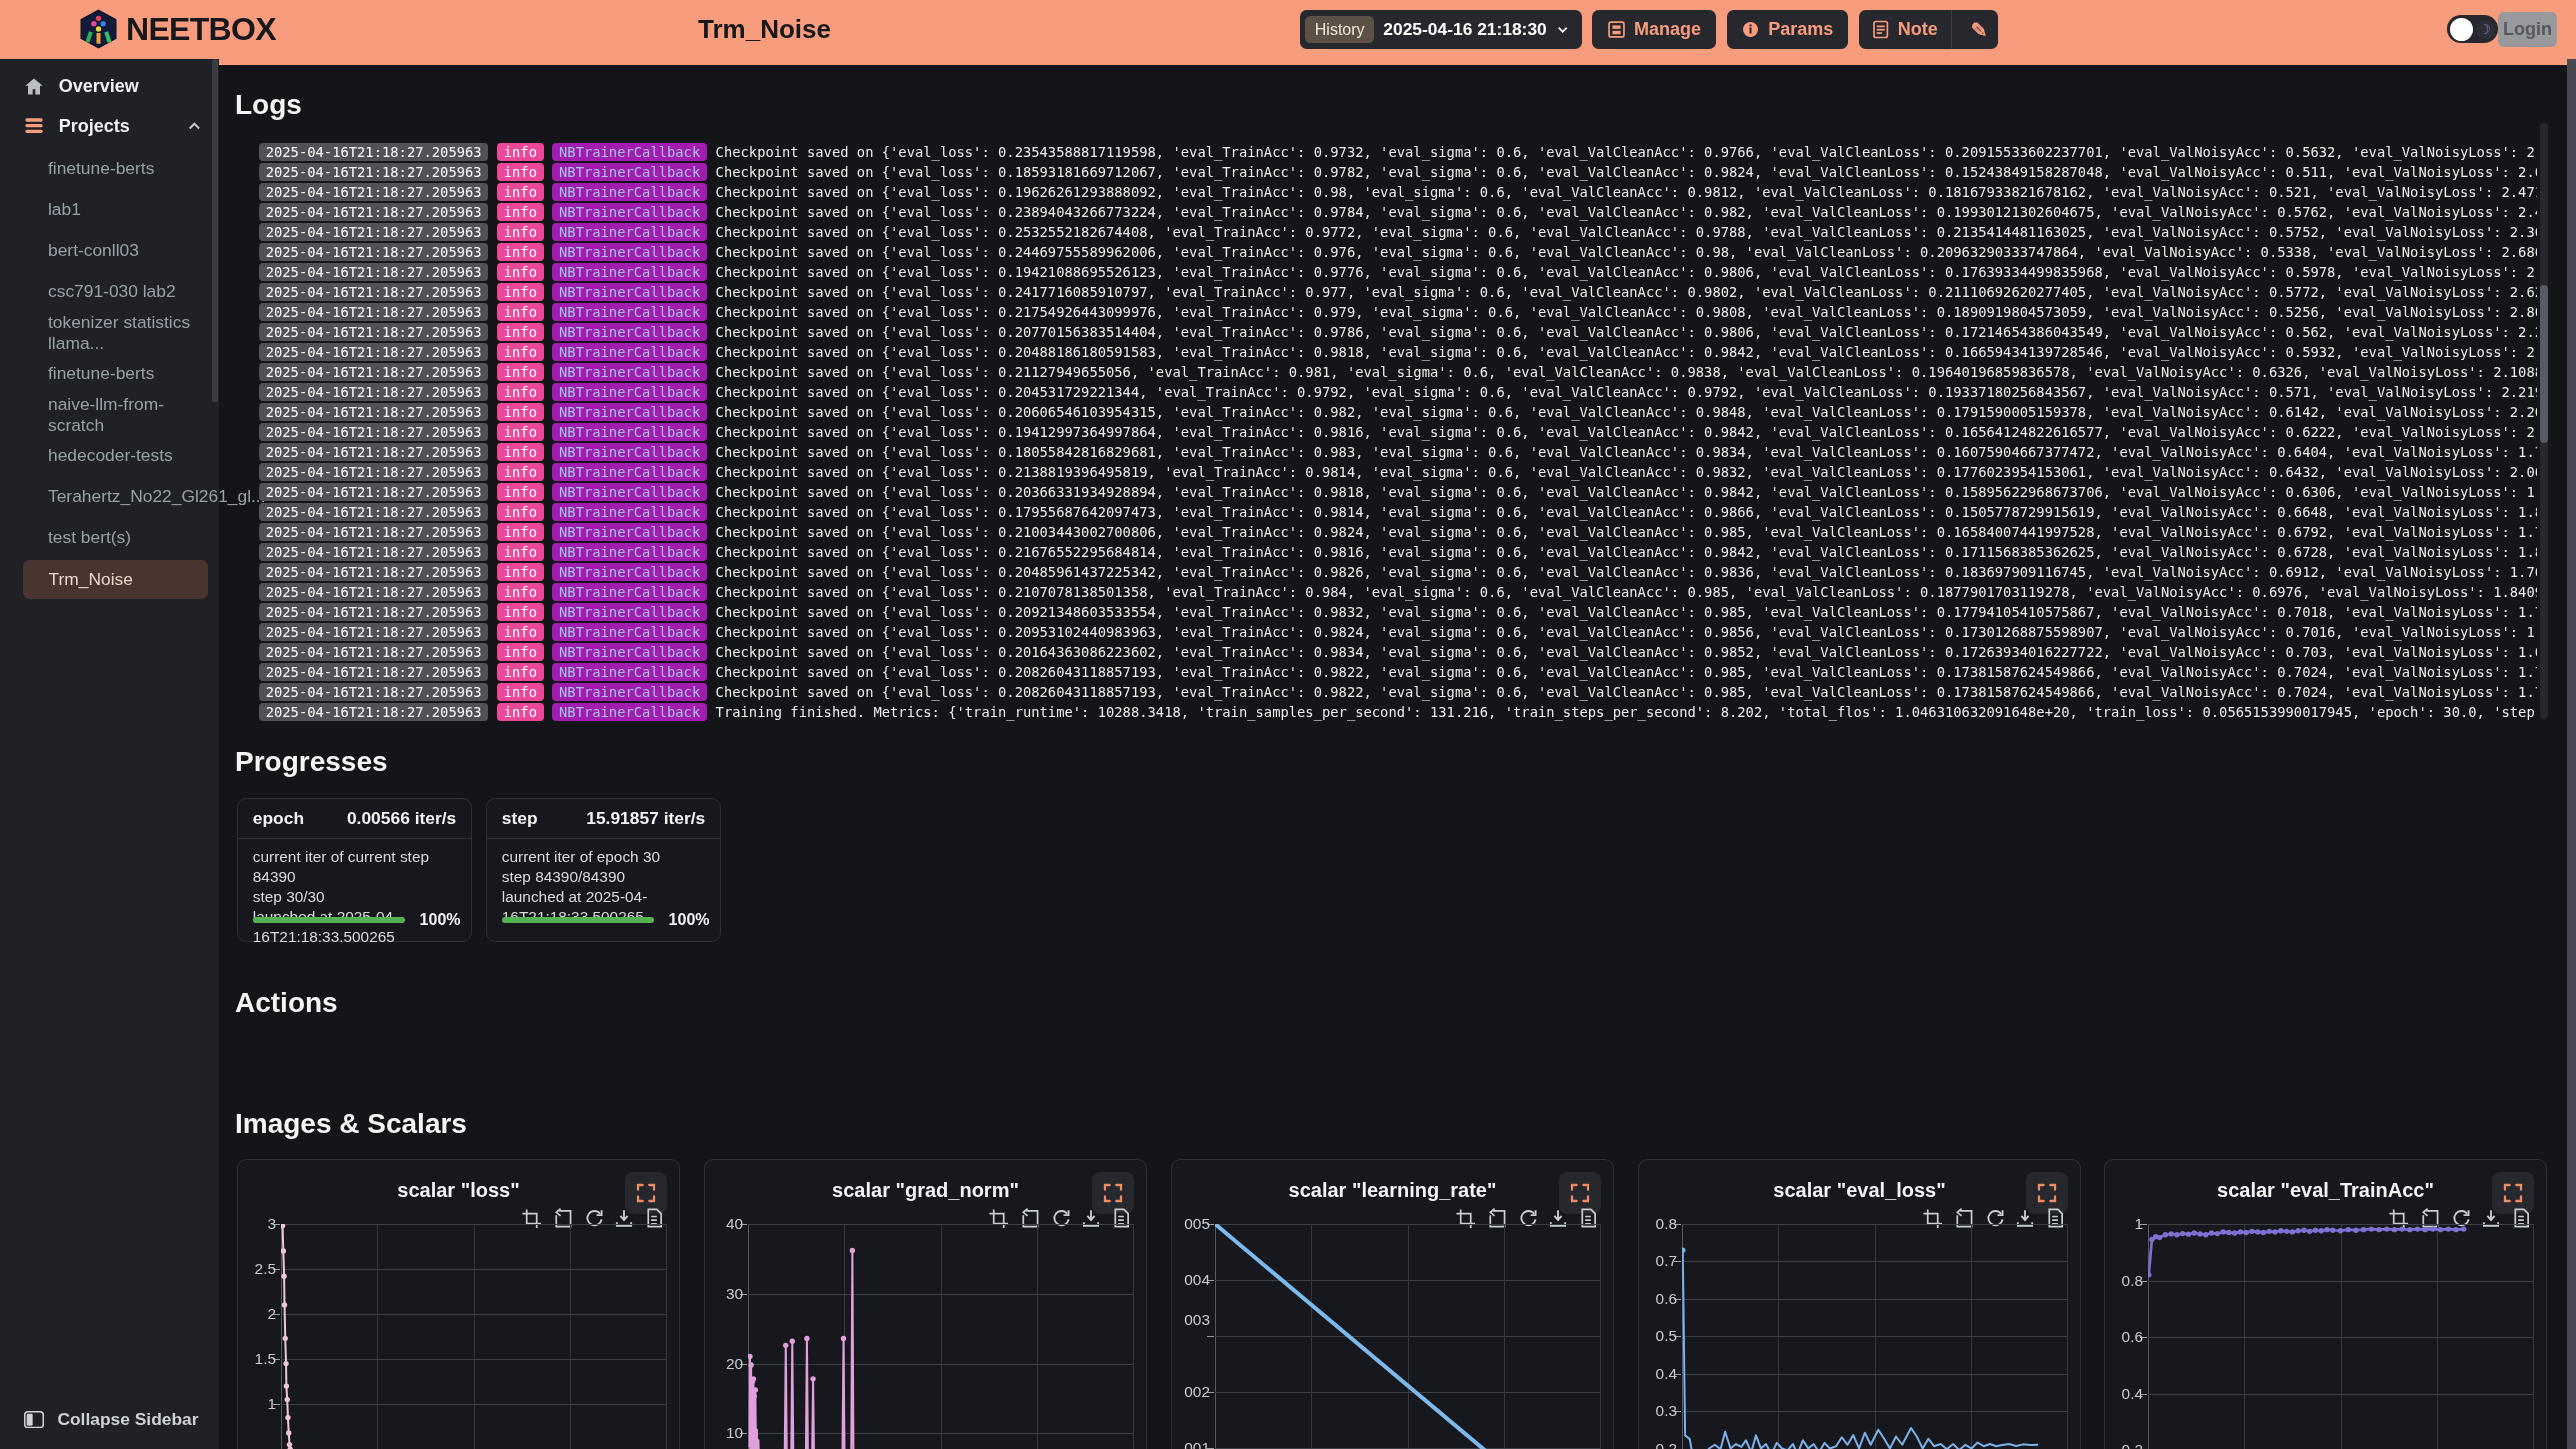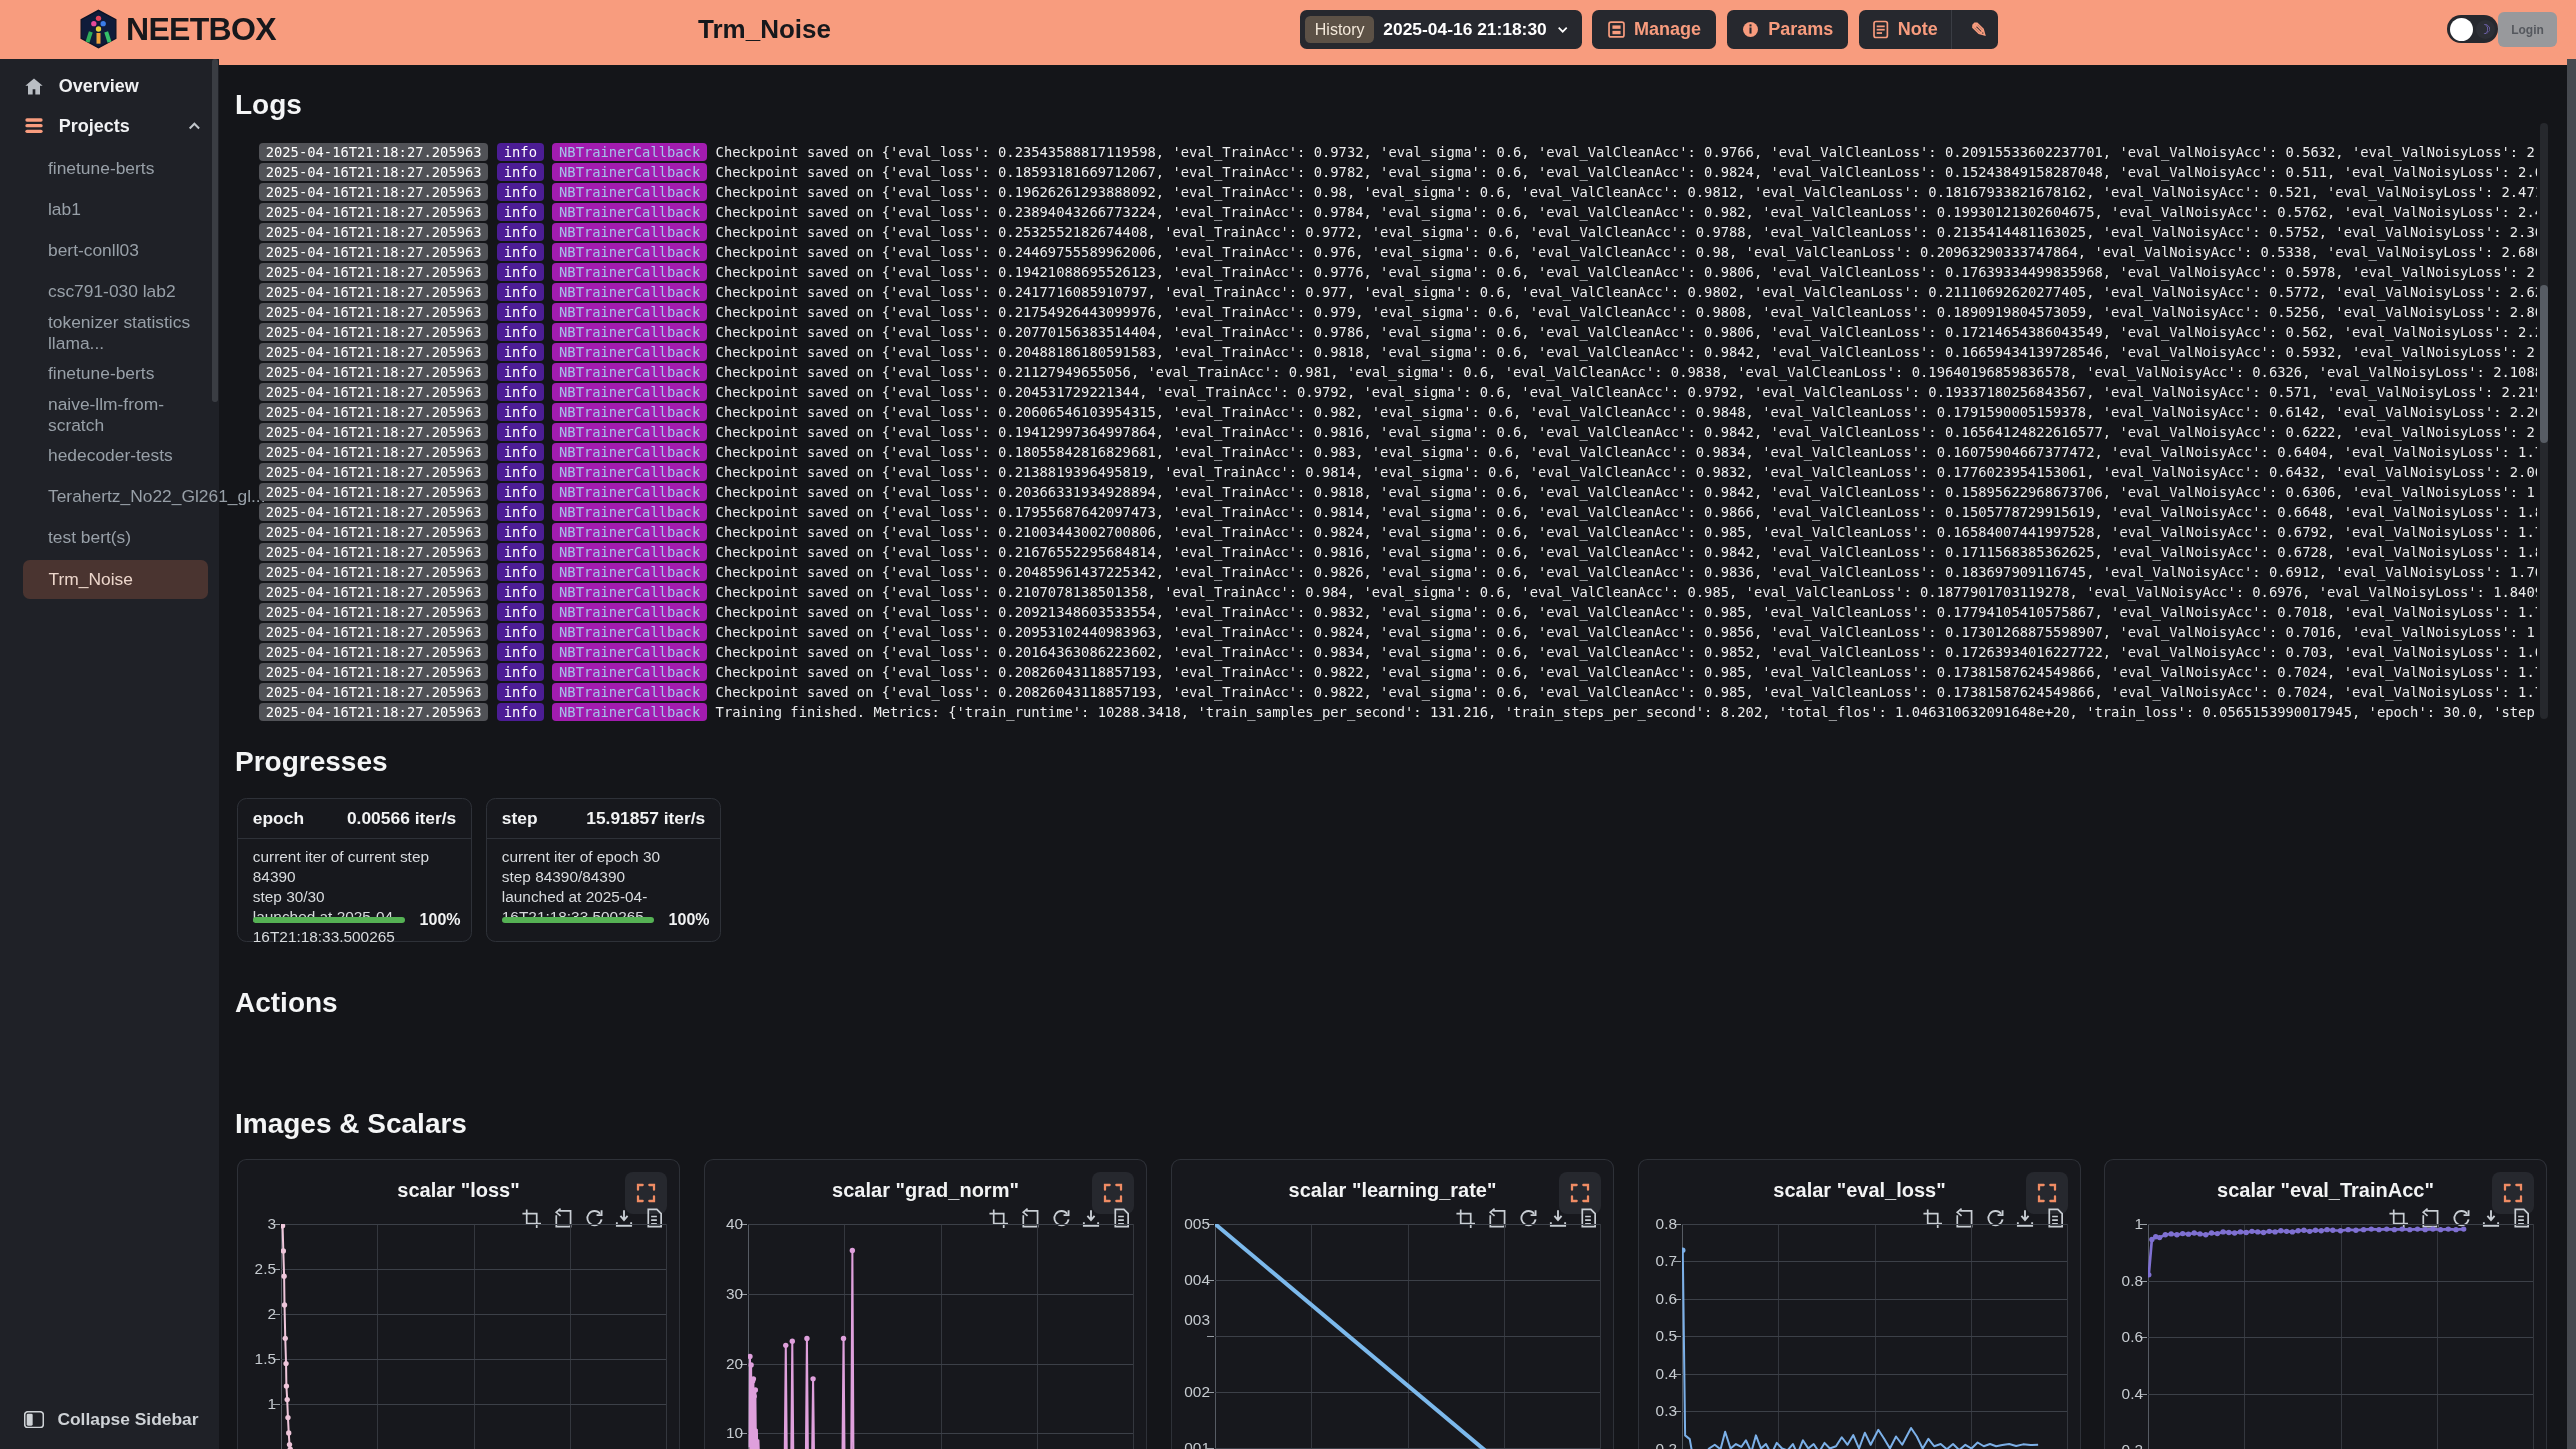--- a/index.html
+++ b/index.html
@@ -24,21 +24,21 @@
   .note-main{display:flex;align-items:center;gap:8px;padding:0 13.4px;border-right:1.3px solid #3a3d44;}
   .note-pencil{display:flex;align-items:center;padding:0 10.7px;font-size:20px;color:#f89c7e;}
   .toggle{position:absolute;right:78px;top:15.4px;width:51px;height:28px;background:#26282e;
           border-radius:14px;}
   .toggle-knob{position:absolute;left:2.7px;top:2.7px;width:23px;height:23px;border-radius:50%;background:#ffffff;}
   .toggle-moon{position:absolute;right:3.4px;top:4.7px;width:19px;height:19px;border-radius:50%;
                background:#2d2f36;display:flex;align-items:center;justify-content:center;
                color:#8f7be8;font-size:13.4px;}
   .login-btn{position:absolute;right:19px;top:12px;width:59px;height:35px;background:#98999c;
              border-radius:6px;display:flex;align-items:center;justify-content:center;
-             font-size:12px;font-weight:bold;color:#55585e;}
+             font-size:18px;font-weight:bold;color:#55585e;}
   
   .sidebar{position:absolute;top:59px;left:0;width:219px;height:1390px;background:#1f2127;}
   .side-row{display:flex;align-items:center;gap:14.8px;padding-left:24px;height:38px;
             font-size:18px;font-weight:bold;color:#f0f1f3;}
   .side-row.overview{position:absolute;top:8px;left:0;right:0;}
   .side-row.projects{position:absolute;top:48px;left:0;right:0;}
   .proj-chevron{position:absolute;right:17.4px;top:12px;width:14.8px;height:14.8px;}
   .side-list{position:absolute;top:89px;left:0;right:0;}
   .side-sub{height:41px;display:flex;align-items:center;padding-left:48px;color:#98a0a8;font-size:17.4px;}
   .side-sub.selected{background:#4a3430;border-radius:6.7px;margin:2px 10.7px 2px 23px;
@@ -47,21 +47,21 @@
                 color:#ced2d6;font-size:17.4px;font-weight:bold;}
   .side-scroll{position:absolute;right:1.3px;top:0;width:5.4px;height:343px;background:#3a3d43;border-radius:2.7px;}
   
   .h2{position:absolute;left:235px;font-size:28px;font-weight:bold;color:#f4f5f6;}
   
   .log-box{position:absolute;left:235px;top:142px;width:2302px;height:581px;overflow:hidden;}
   .log-row{display:flex;align-items:center;gap:8.7px;height:20px;white-space:nowrap;
            font-family:"DejaVu Sans Mono",monospace;font-size:13.8px;margin-left:24px;}
   .b{border-radius:4px;padding:0.7px 6.7px;line-height:16px;}
   .b-ts{background:#515257;color:#ffffff;}
-  .b-info{background:#4c1d95;color:#ffffff;}
+  .b-info{background:#ec4899;color:#ffffff;}
   .b-tag{background:#a21caf;color:#a4c4e8;text-align:center;}
   .log-msg{color:#ecedee;}
   .log-scroll-track{position:absolute;left:2540px;top:123px;width:8px;height:596px;background:#26282d;border-radius:4px;}
   .log-scroll-thumb{position:absolute;left:2540px;top:285px;width:8px;height:158px;background:#575c64;border-radius:4px;}
   .page-scroll{position:absolute;right:0;top:59px;width:9.4px;height:1390px;background:#46494f;}
   
   .pcard{position:absolute;top:798px;width:235px;height:144px;background:#17181d;
          border:1.3px solid #2e3138;border-radius:9.4px;box-sizing:border-box;}
   .pcard-head{height:39px;display:flex;align-items:center;justify-content:space-between;
               padding:0 14.8px;border-bottom:1.3px solid #2e3138;}

